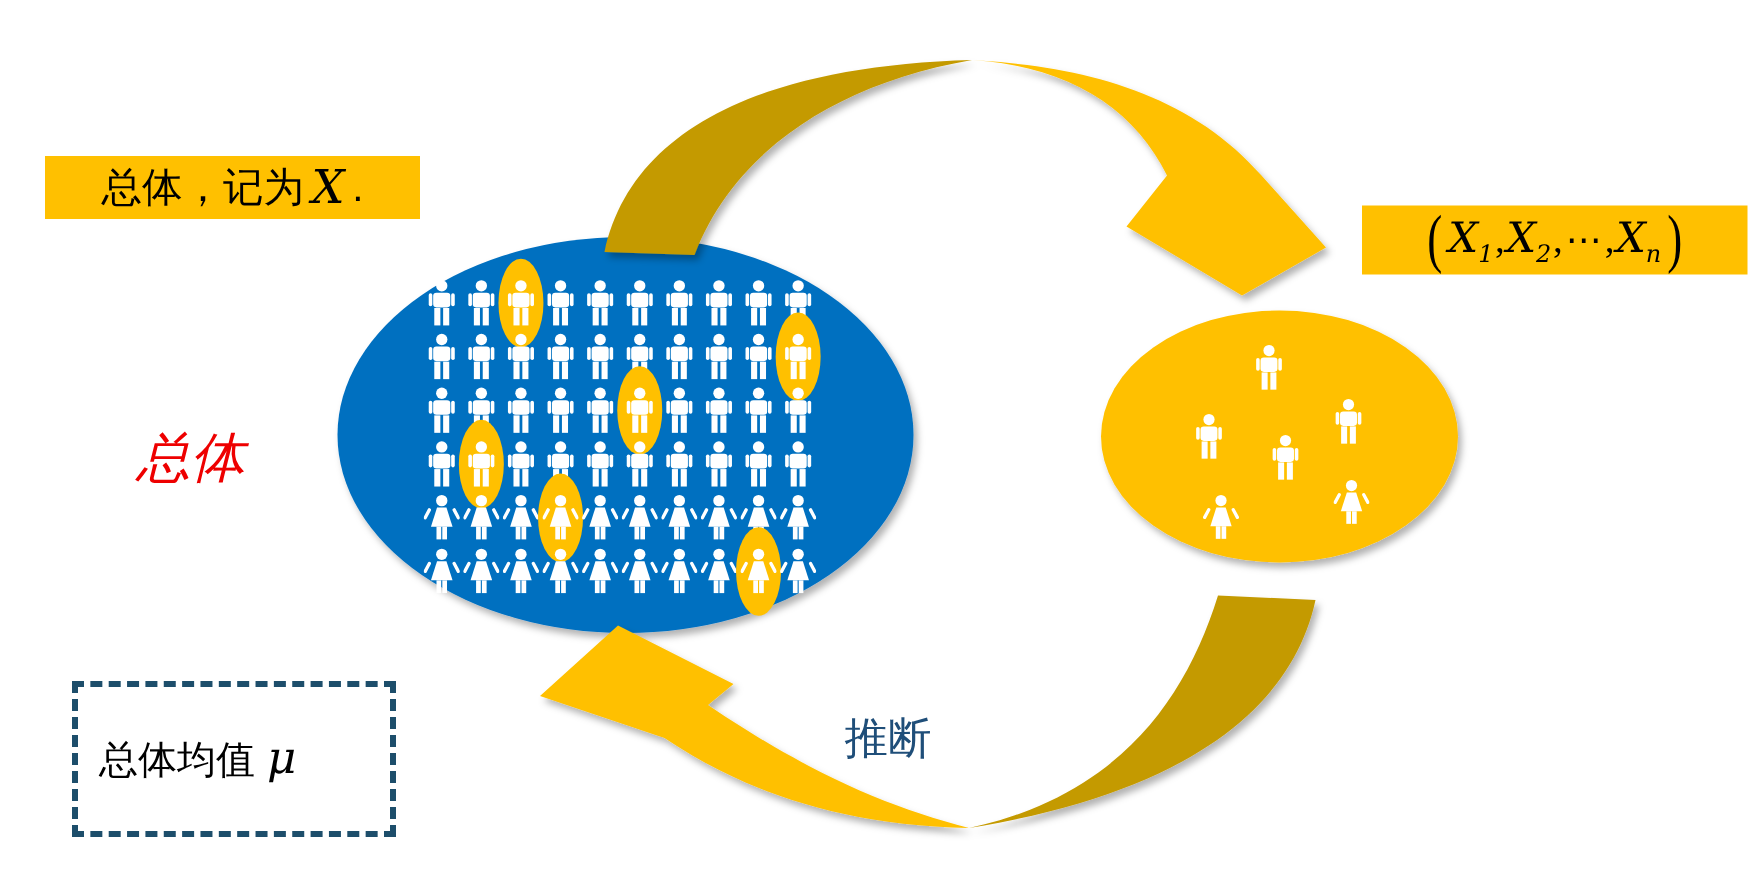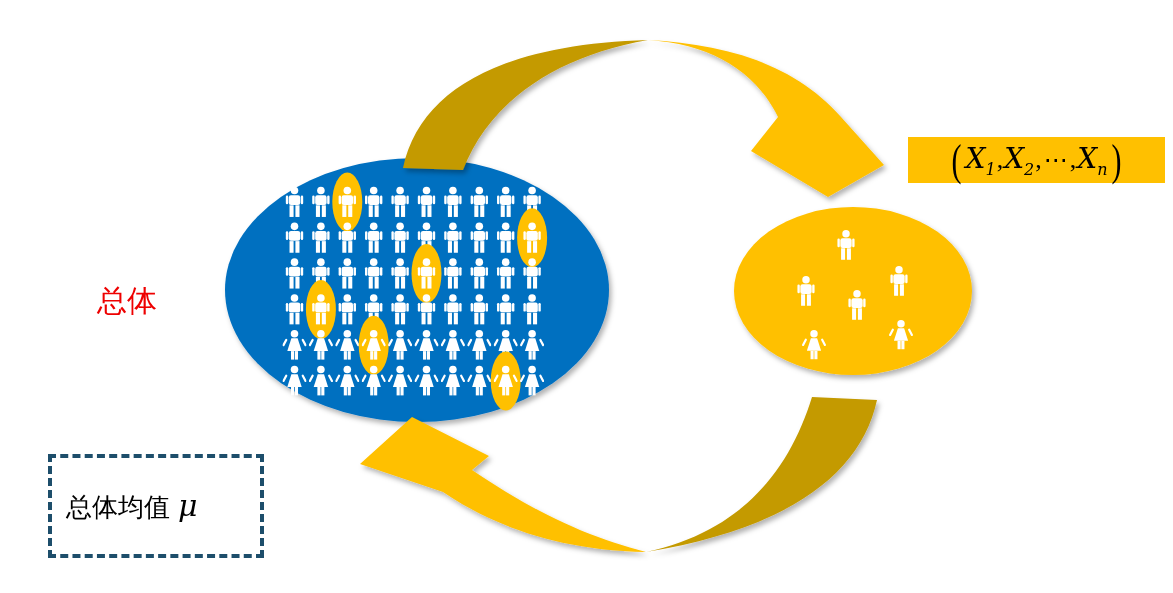--- a/index.html
+++ b/index.html
@@ -24,21 +24,21 @@
   .tuple-box .math { font-size:28px; margin:0 1px; }
   .tuple-box sub { font-size:16px; font-style:italic;
     font-family:"DejaVu Serif","Liberation Serif",serif; }
   .paren { font-family:"Liberation Serif",serif; font-style:normal;
     font-size:30px; transform:scaleY(1.45); display:inline-block; margin:0 3px; }
   .cdots { font-family:"DejaVu Serif","Liberation Serif",serif; font-size:24px; margin:0 2px; }
   .sep { font-family:"Liberation Serif",serif; font-size:26px; }
 
   .red-label {
     position:absolute; width:140px; text-align:center;
-    color:#EE0000; font-size:30px; white-space:nowrap;
+    color:#EE0000; font-size:36px; white-space:nowrap;font-style:italic;
   }
   .navy-label {
     position:absolute; width:140px; text-align:center;
     color:#1F4E79; font-size:29px; white-space:nowrap;
   }
 
   .stats-box {
     position:absolute; left:48px; top:454px; width:216px; height:104px;
     border:4px dashed #1d4e6b; box-sizing:border-box;
     display:flex; flex-direction:column; justify-content:center;
@@ -162,35 +162,41 @@
       </g>
 
     <g id="arrows-g" filter="url(#ds)">
       <path id="arrow-top-dark" d="M 403 168 C 420 88 505 44 648 40 C 556 56 489 102 463 170 Z" fill="#C49A00"></path>
       <path id="arrow-top-light" d="M 648 40 C 712 44 756 72 778 117 L 751 151 L 828 197 L 884 165 L 841 117 C 793 62 722 44 648 40 Z" fill="#FFC000"></path>
       <path id="arrow-bottom-dark" d="M 812 397 L 877 400 C 861 474 788 529 646 552 C 744 531 790 468 812 397 Z" fill="#C49A00"></path>
       <path id="arrow-bottom-light" d="M 646 552 C 553 550 489 523 443 492 L 360 464 L 412 417 L 489 456 L 472 470 C 540 516 592 538 646 552 Z" fill="#FFC000"></path>
     </g>
   </svg>
 
+  <div class="gold-box pop-name-box">
+    <span>总体，记为</span>
+    <span class="math">X</span>
+    <span>.</span>
+  </div>
 
   <div class="gold-box tuple-box" id="tuple-box">
       <span class="paren">(</span>
       <span class="math">X<sub>1</sub></span>
       <span class="sep">,</span>
       <span class="math">X<sub>2</sub></span>
       <span class="sep">,</span>
       <span class="cdots">⋯</span>
       <span class="sep">,</span>
       <span class="math">X<sub>n</sub></span>
       <span class="paren">)</span>
     </div>
 
   <div class="red-label" style="left:57px; top:281px;">总体</div>
 
+  <div class="navy-label" style="left:522px; top:473px;">推断</div>
 
   <div class="stats-box">
     <div class="stats-line">
       <span>总体均值</span><span class="sym">μ</span>
     </div>
   </div>
 
 </div>
 
 </body></html>

